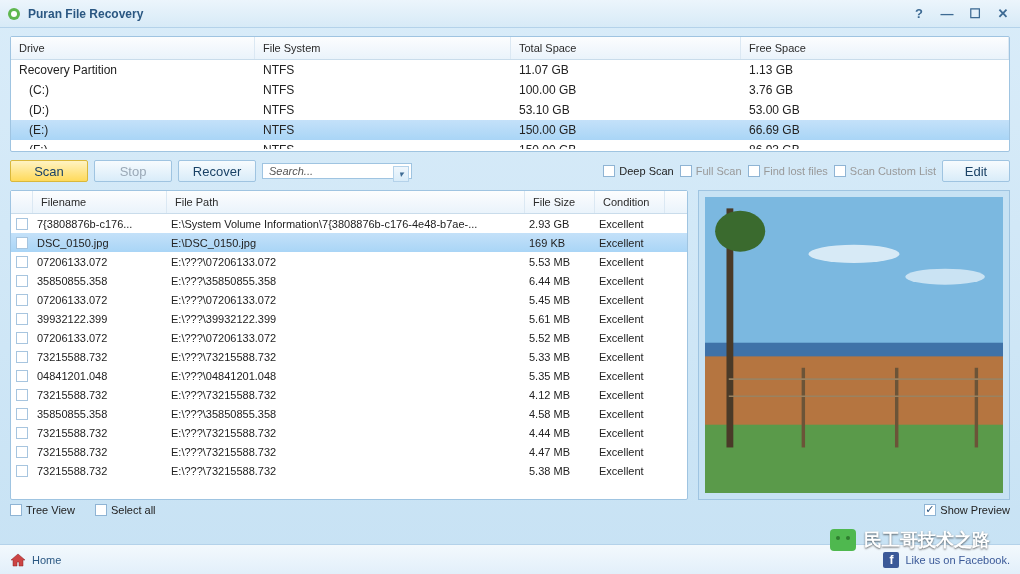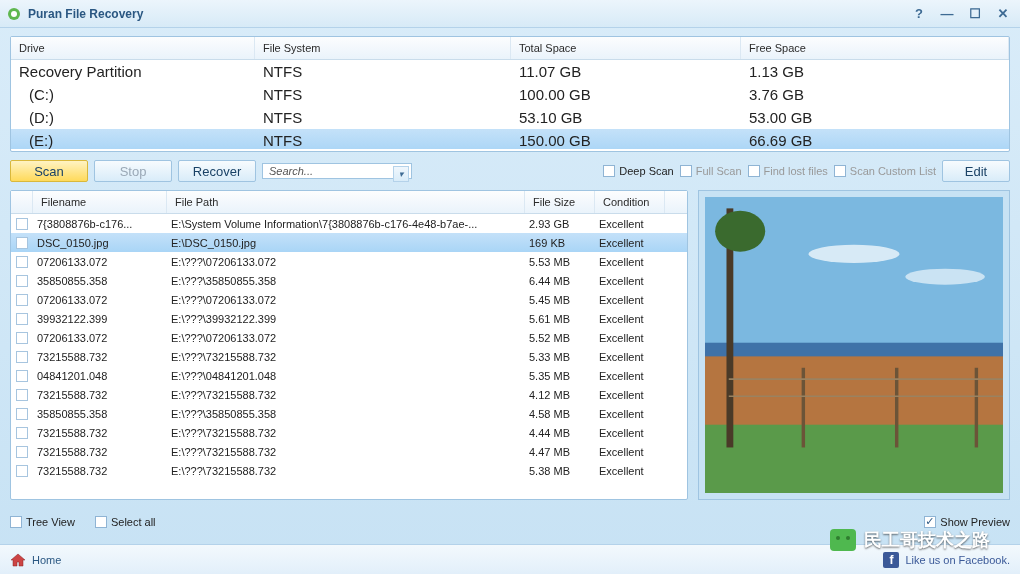--- a/index.html
+++ b/index.html
@@ -9,21 +9,21 @@
 .titlebar .title { font-size: 12px; color: #2a5782; flex: 1; }
 .win-btns { display: flex; gap: 6px; }
 .win-btn { width: 22px; height: 18px; display: flex; align-items: center; justify-content: center; color: #3d6a93; font-size: 13px; cursor: pointer; }
 .main { padding: 8px 10px 0; }
 .panel { background: #fff; border: 1px solid #9fc4e1; border-radius: 2px; }
 .drives { height: 116px; position: relative; }
 .thead { display: flex; background: linear-gradient(#fcfdfe, #eaf3fb); border-bottom: 1px solid #c9dceb; font-size: 11px; color: #2b2b2b; }
 .thead div { padding: 5px 8px; border-right: 1px solid #dbe8f3; }
 .drives .c1 { width: 244px; } .drives .c2 { width: 256px; } .drives .c3 { width: 230px; } .drives .c4 { flex: 1; }
 .drives .body { overflow-y: scroll; height: 89px; }
-.drow { display: flex; font-size: 15px; color: #222; padding: 2px 0; cursor: pointer; }
+.drow { display: flex; font-size: 12px; color: #222; padding: 2px 0; cursor: pointer; }
 .drow.sel { background: linear-gradient(#c4e1f9, #a9d5f6); }
 .drow div { padding: 1px 8px; }
 .toolbar { display: flex; align-items: center; gap: 6px; margin: 8px 0; font-size: 11px; }
 .btn { height: 22px; padding: 8px 14px; border: 1px solid #9fc4e1; background: linear-gradient(#f7fbfe, #d9ecf9); border-radius: 2px; cursor: pointer; font-size: 13px; color: #1a4266; display: flex; align-items: center; justify-content: center; }
 .btn.scan { background: linear-gradient(#fff3c3, #ffda5a); border-color: #d9b83c; width: 78px; }
 .btn.stop { color: #9aa8b6; width: 78px; }
 .btn.recover { width: 78px; }
 .search { flex: 0 0 150px; height: 16px; border: 1px solid #9fc4e1; background: #fff; display: flex; align-items: center; padding: 0 6px; font-style: italic; color: #555; position: relative; }
 .search .dd { position: absolute; right: 2px; top: 2px; width: 16px; height: 16px; border: 1px solid #b4d2ea; background: linear-gradient(#f0f7fd, #d9ecf9); display: flex; align-items: center; justify-content: center; font-size: 9px; color: #3d6a93; }
 .chk { display: flex; align-items: center; gap: 4px; color: #999; font-size: 11px; }
@@ -38,21 +38,21 @@
 .files .c0 { width: 22px; } .files .c1 { width: 134px; } .files .c2 { width: 358px; } .files .c3 { width: 70px; } .files .c4 { width: 70px; }
 .files .body { overflow-y: scroll; height: 283px; }
 .frow { display: flex; font-size: 11px; color: #222; cursor: pointer; align-items: center; height: 19px; }
 .frow.sel { background: linear-gradient(#c4e1f9, #a9d5f6); }
 .frow div { padding: 1px 4px; white-space: nowrap; overflow: hidden; text-overflow: ellipsis; }
 .frow .c0 { display: flex; align-items: center; justify-content: center; }
 .fchk { width: 12px; height: 12px; border: 1px solid #a7c5df; background: #fff; }
 .preview { width: 312px; display: flex; flex-direction: column; }
 .preview-img { flex: 1; border: 1px solid #9fc4e1; background: #c7e2f4; display: flex; align-items: center; justify-content: center; padding: 6px; }
 .preview-img svg { width: 100%; height: 100%; }
-.bottom-row { display: flex; align-items: center; margin-top: 16px; font-size: 11px; color: #222; }
+.bottom-row { display: flex; align-items: center; margin-top: 4px; font-size: 11px; color: #222; }
 .footer { position: absolute; bottom: 0; left: 0; right: 0; height: 30px; background: linear-gradient(#f3f9fd, #e2effa); border-top: 1px solid #b4d2ea; display: flex; align-items: center; padding: 0 10px; font-size: 11px; }
 .footer .home-icon { width: 16px; height: 14px; margin-right: 6px; }
 .footer .fb { margin-left: auto; display: flex; align-items: center; gap: 6px; color: #3b5998; }
 .footer .fb .fbicon { width: 16px; height: 16px; background: #3b5998; color: #fff; display: flex; align-items: center; justify-content: center; font-weight: bold; border-radius: 2px; font-size: 12px; }
 .overlay-txt { position: absolute; right: 30px; bottom: 22px; color: #fff; font-size: 18px; font-weight: bold; text-shadow: 0 1px 2px rgba(0,0,0,.6); display: flex; align-items: center; gap: 8px; font-family: sans-serif; }
 .overlay-txt .wc { width: 26px; height: 22px; background: #4fb84f; border-radius: 4px; position: relative; }
 .overlay-txt .wc::before, .overlay-txt .wc::after { content:''; position:absolute; width:4px; height:4px; background:#2f7d2f; border-radius:50%; top:7px; }
 .overlay-txt .wc::before { left:6px; } .overlay-txt .wc::after { right:6px; }
 ::-webkit-scrollbar { width: 16px; }
 ::-webkit-scrollbar-track { background: #eaf3fb; border-left: 1px solid #c9dceb; }

